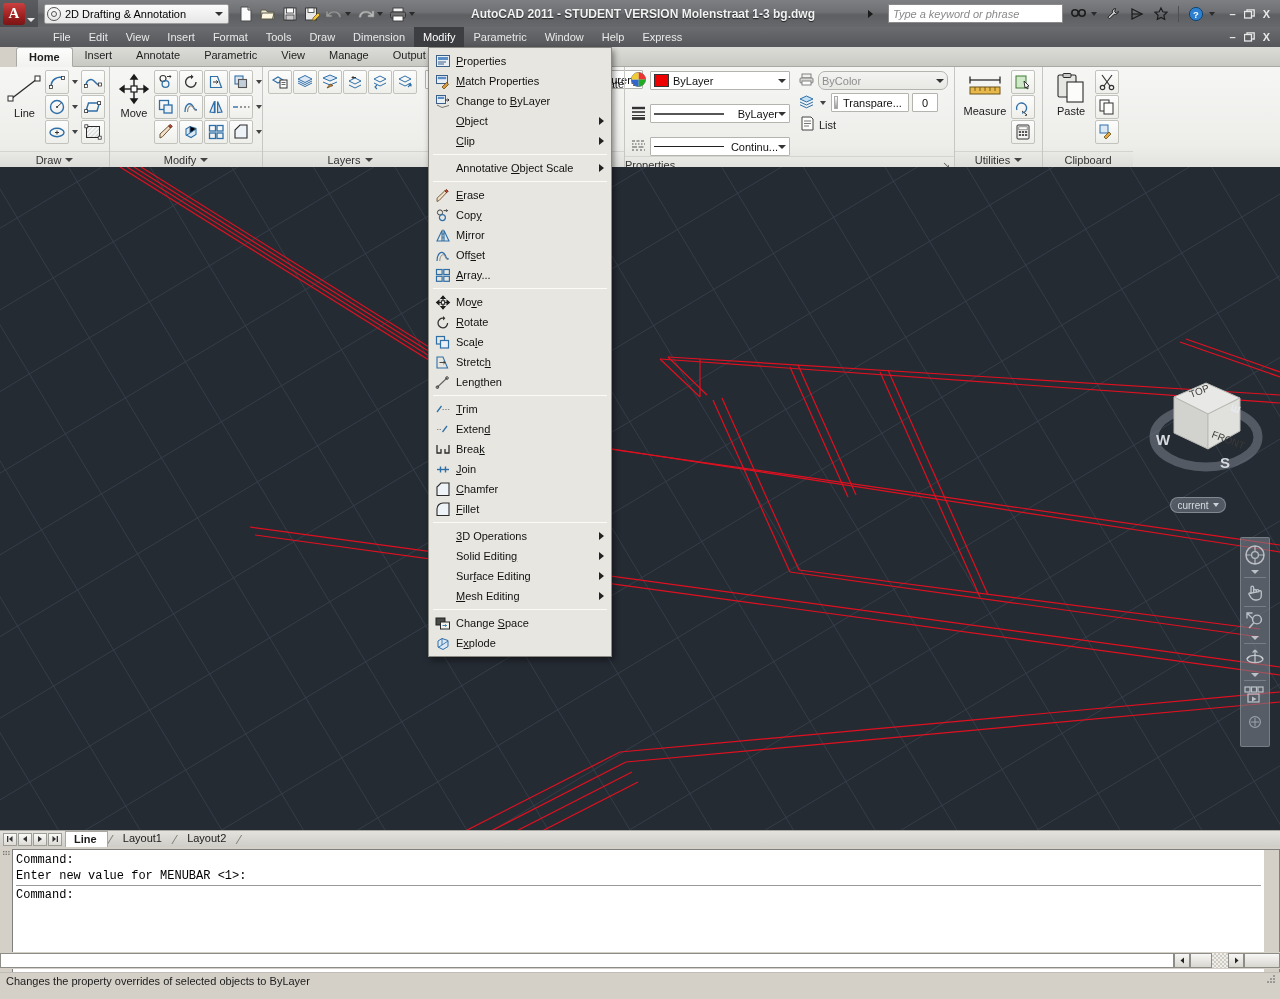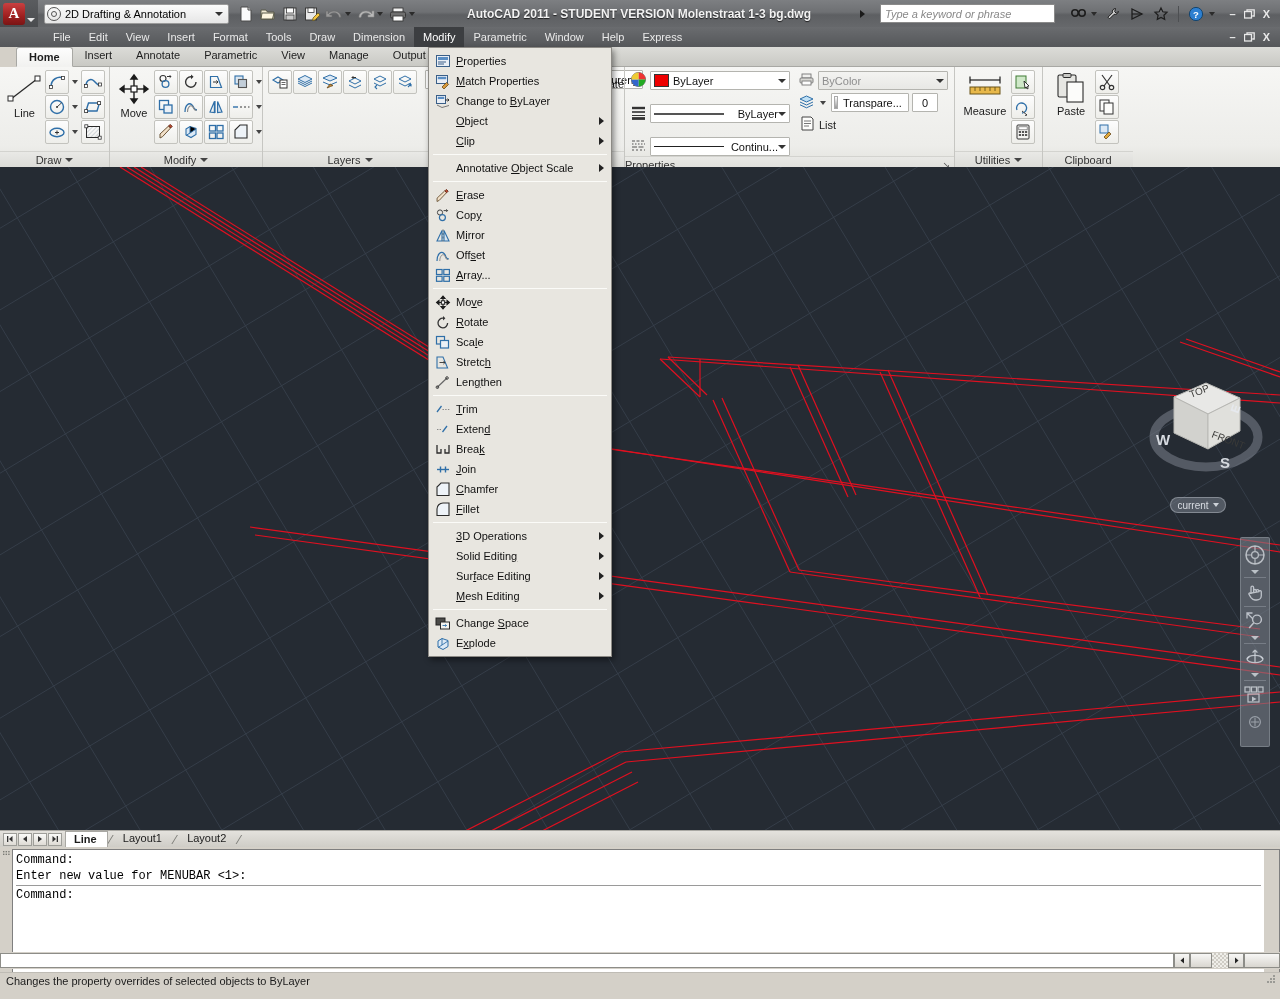--- a/index.html
+++ b/index.html
@@ -56,21 +56,21 @@
   .qat-icons { display: flex; align-items: center; margin-left: 6px; gap: 1px; }
   .qicon {
     width: 21px; height: 21px; display:flex; align-items:center; justify-content:center;
     border-radius: 2px;
   }
   .qsep { width:0;height:0;border-left:3.5px solid transparent;border-right:3.5px solid transparent;border-top:4px solid #2b2b2b;margin:0 3px 0 0;}
   .title-text {
     flex: 1; text-align: center; color: #f2f2f2; font-weight: bold; font-size: 12px;
     text-shadow: 0 1px 1px rgba(0,0,0,.7); white-space: nowrap;
   }
-  .search-wrap { display:flex; align-items:center; gap:15px; margin-right: 12px;}
+  .search-wrap { display:flex; align-items:center; gap:15px; margin-right: 4px;}
   .search-caret { width:0;height:0;border-top:4px solid transparent;border-bottom:4px solid transparent;border-left:5px solid #1a1a1a;}
   .search-box {
     width: 175px; height: 19px; background: #fff; border: 1px solid #8a8a8a;
     font-style: italic; color: #888; font-size: 11px; padding: 0 4px;
     display: flex; align-items: center;
   }
   .titlebar-icons { display:flex; align-items:center; gap:2px; }
   .ticon { width:22px;height:22px;display:flex;align-items:center;justify-content:center;}
   .tb-divider { width:1px;height:16px;background:#4d4f52;margin:0 4px;}
   .wincontrols { display:flex; align-items:center; margin-right: 5px; margin-left:6px;}
@@ -130,21 +130,21 @@
   .ibtn {
     width:24px;height:24px;border:1px solid transparent;border-radius:2px;
     display:flex;align-items:center;justify-content:center;background:transparent;
   }
   .ibtn.framed { border:1px solid #c3c3be; background:linear-gradient(to bottom,#fdfdfd,#eeeeea);}
   .dcaret { width:0;height:0;border-left:3.5px solid transparent;border-right:3.5px solid transparent;border-top:4px solid #444; margin:0 2px;}
   .fieldbox {
     height:19px;border:1px solid #b4b4af;background:#fff;display:flex;align-items:center;
     padding:0 3px; font-size:11px; color:#111; border-radius:1px;
   }
-  .fieldbox.grey { background: linear-gradient(to bottom,#f3f3f1,#e8e8e5); color:#8e8e8e;}
+  .fieldbox.grey { background: linear-gradient(to bottom,#f3f3f1,#e8e8e5); color:#8e8e8e;border-radius:7px;}
   .fb-arrow { margin-left:auto; width:0;height:0;border-left:4px solid transparent;border-right:4px solid transparent;border-top:4px solid #333;}
   .swatch { width:15px;height:13px;border:1px solid #333; }
   .lay-row { display:flex;align-items:center;gap:3px;}
 
   
   .canvas {
     position:absolute; top:167px; left:0; width:1280px; height:663px;
     background:#252b33; overflow:hidden;
   }
   .grid-svg { position:absolute; top:0; left:0; }

